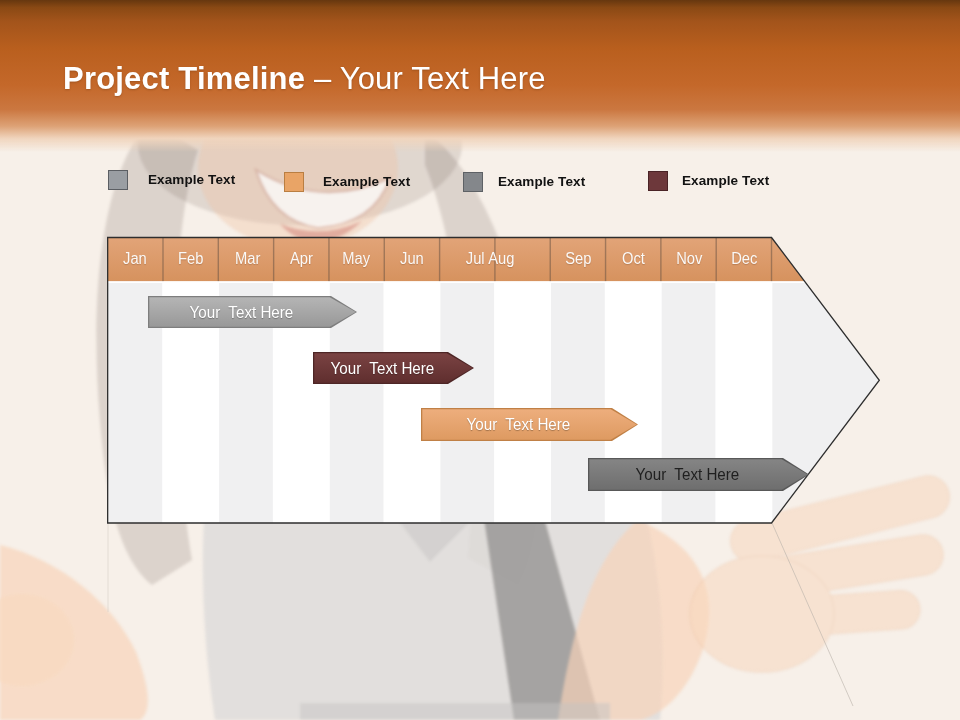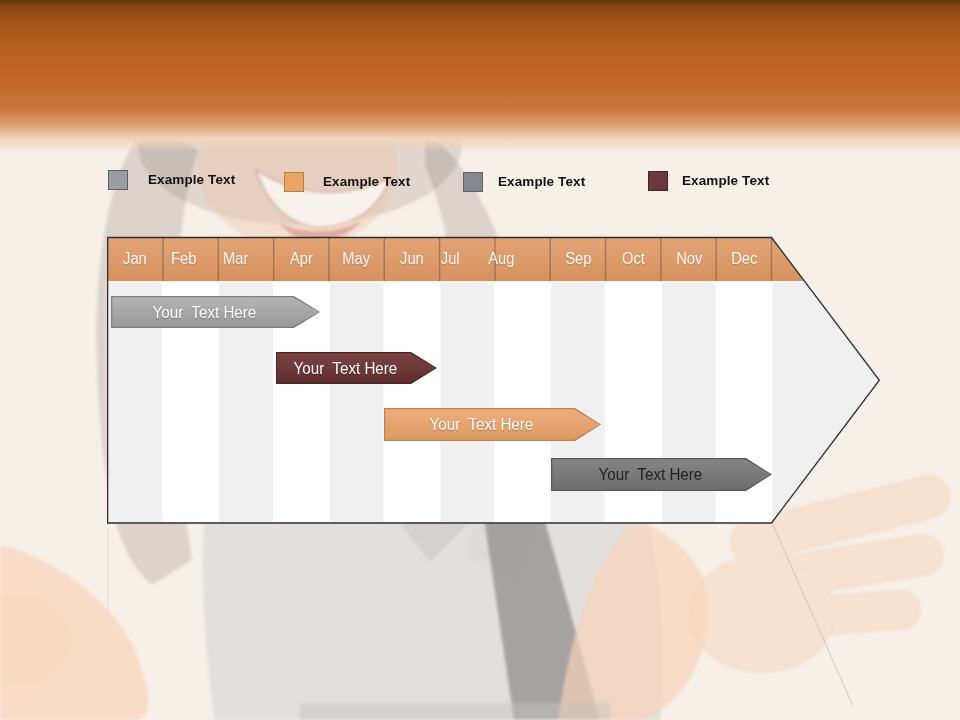--- a/index.html
+++ b/index.html
@@ -40,21 +40,21 @@
   
   .table-svg-wrap{position:absolute;left:106px;top:236px;width:776px;height:289px;}
   .month-row{position:absolute;left:107px;top:237px;width:773px;height:39px;}
   .month-cell{
     position:absolute;top:0;height:44px;display:flex;align-items:center;justify-content:center;
     color:#FBF9F7;font-size:16px;text-shadow:0 1px 1px rgba(120,75,45,.35);
   }
   .condense{display:inline-block;transform:scaleX(.92);white-space:pre;}
   
   .bars-layer{position:absolute;inset:0;}
-  .gantt-bar{position:absolute;}
+  .gantt-bar{position:absolute;margin-left:37px;}
   .bar-border,.bar-fill{
     position:absolute;
     clip-path:polygon(0 0, calc(100% - 26px) 0, 100% 50%, calc(100% - 26px) 100%, 0 100%);
   }
   .bar-border{inset:0;}
   .bar-fill{inset:1.3px;}
   .bar-label{
     position:absolute;inset:0;padding-right:22px;box-sizing:border-box;
     display:flex;align-items:center;justify-content:center;
     font-size:16.5px;text-shadow:0 1px 1px rgba(0,0,0,.30);
@@ -85,20 +85,21 @@
         <rect x="732" y="596" width="188" height="38" rx="19" transform="rotate(-4 826 615)"></rect>
         <ellipse cx="762" cy="614" rx="72" ry="58"></ellipse>
       </g>
       <rect x="300" y="703" width="310" height="17" fill="#C6C4C2" opacity="0.5"></rect>
     </g>
     <line x1="772" y1="523" x2="853" y2="706" stroke="#B9B2AA" stroke-width="1" opacity="0.6"></line>
     <line x1="108" y1="523" x2="108" y2="612" stroke="#CFC9C2" stroke-width="1" opacity="0.5"></line>
   </svg>
 
   <div class="header-band"></div>
+  <div class="slide-title"><span class="t-bold">Project Timeline</span><span> </span><span class="t-reg">– Your Text Here</span></div>
 
   <div class="legend">
       <div class="legend-item">
         <span class="swatch" style="background: rgb(154, 158, 163); border-color: rgb(91, 94, 99);"></span>
         <span class="legend-label">Example Text</span>
       </div>
       <div class="legend-item">
         <span class="swatch" style="background: rgb(233, 164, 102); border-color: rgb(186, 126, 65);"></span>
         <span class="legend-label">Example Text</span>
       </div>
@@ -158,36 +159,36 @@
           <line x1="665.00" y1="45.5" x2="665.00" y2="286" stroke="#FFFFFF" stroke-width="1.6"></line>
           <line x1="0" y1="44.8" x2="773" y2="44.8" stroke="#FFFFFF" stroke-width="1.8"></line>
         </g>
         <path d="M0,0 L665,0 L773,143 L665,286 L0,286 Z" fill="none" stroke="#2E2E2E" stroke-width="1.3"></path>
       </svg></div>
 
   <div class="month-row">
       <div class="month-cell" style="left: 0px; width: 55.42px;">
         <span class="condense">Jan</span>
       </div>
-      <div class="month-cell" style="left: 49px; width: 55.42px;">
+      <div class="month-cell" style="left: 56px; width: 55.42px;">
         <span class="condense">Feb</span>
       </div>
-      <div class="month-cell" style="left: 101px; width: 55.42px;">
+      <div class="month-cell" style="left: 113px; width: 55.42px;">
         <span class="condense">Mar</span>
       </div>
       <div class="month-cell" style="left: 166.25px; width: 55.42px;">
         <span class="condense">Apr</span>
       </div>
       <div class="month-cell" style="left: 221.67px; width: 55.42px;">
         <span class="condense">May</span>
       </div>
       <div class="month-cell" style="left: 277.08px; width: 55.42px; border-radius: 14px;">
         <span class="condense">Jun</span>
       </div>
-      <div class="month-cell" style="left: 316px; width: 55.42px;">
+      <div class="month-cell" style="left: 341px; width: 55.42px;">
         <span class="condense">Jul</span>
       </div>
       <div class="month-cell" style="left: 367px; width: 55.42px;">
         <span class="condense">Aug</span>
       </div>
       <div class="month-cell" style="left: 443.33px; width: 55.42px;">
         <span class="condense">Sep</span>
       </div>
       <div class="month-cell" style="left: 498.75px; width: 55.42px;">
         <span class="condense">Oct</span>

